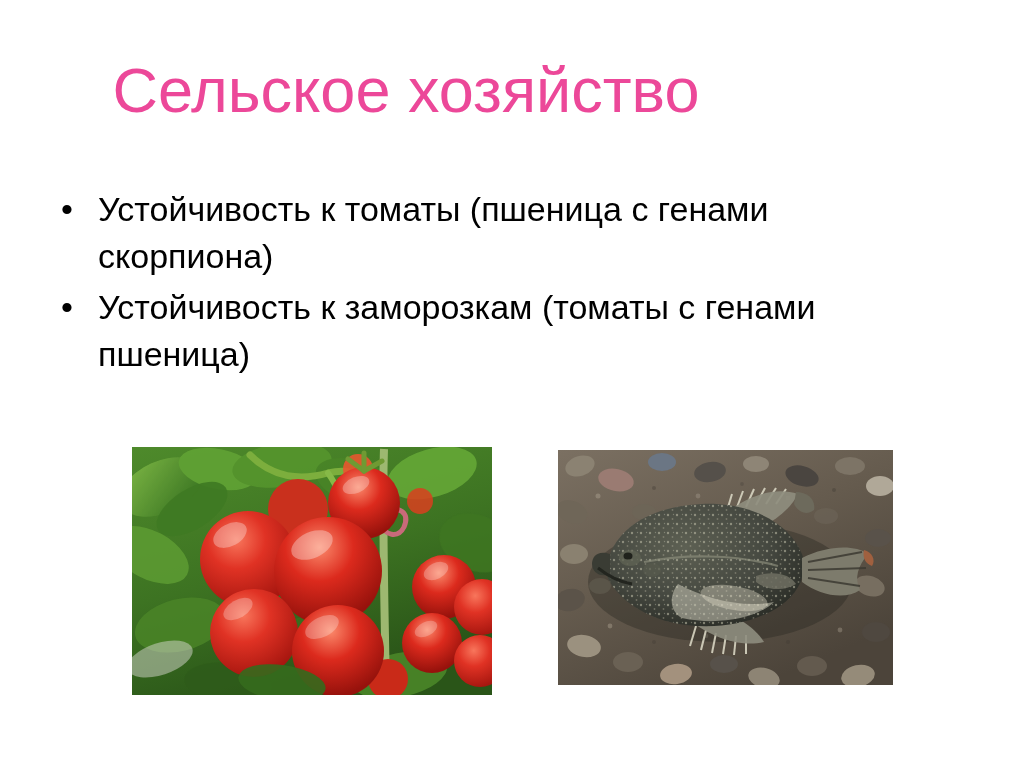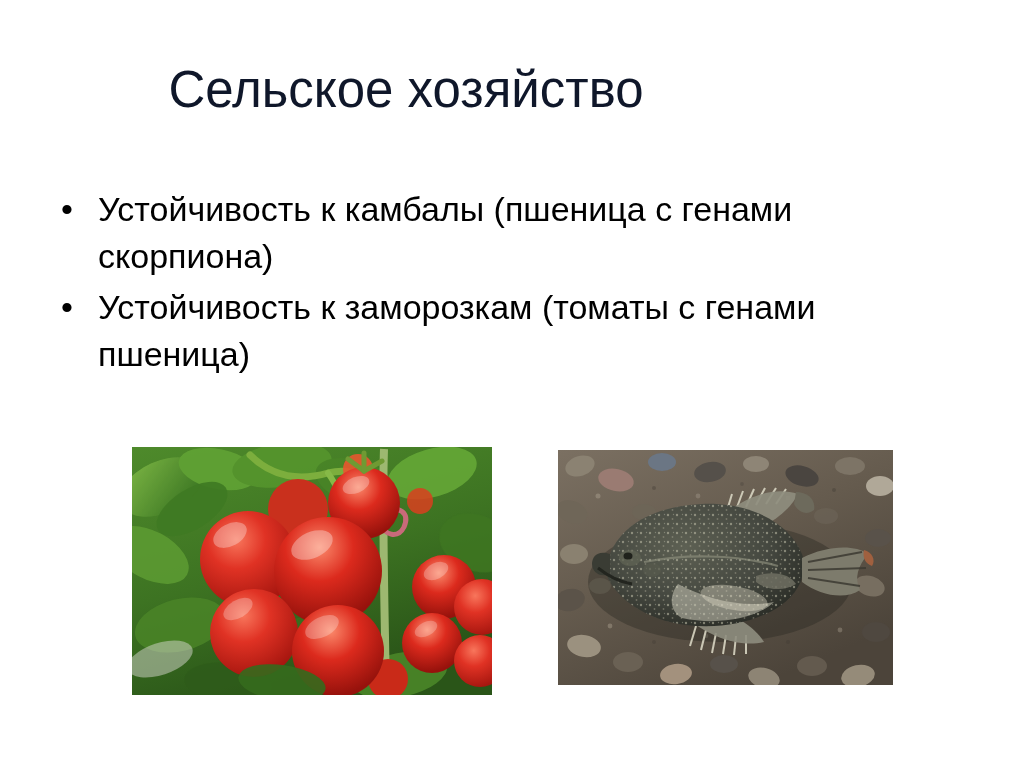--- a/index.html
+++ b/index.html
@@ -20,24 +20,24 @@
     background: #ffffff;
   }
 
   
   .slide-title {
     position: absolute;
     left: 0;
     top: 62px;
     width: 812px;
     text-align: center;
-    font-size: 51px;
+    font-size: 63px;
     line-height: 56px;
     font-weight: 400;
-    color: #0f172a;
+    color: #ec4899;
     letter-spacing: 0px;
     white-space: nowrap;
   }
 
   
   .bullet-list {
     position: absolute;
     left: 52px;
     top: 186px;
     width: 920px;
@@ -100,21 +100,21 @@
 <body>
 
 <div class="slide">
 
   <div class="slide-title">Сельское хозяйство</div>
 
   <div class="bullet-list">
 
     <div class="bullet-item">
       <span class="bullet-marker">•</span>
-      <span class="bullet-text">Устойчивость к камбалы (пшеница с генами скорпиона)</span>
+      <span class="bullet-text">Устойчивость к томаты (пшеница с генами скорпиона)</span>
     </div>
 
     <div class="bullet-item">
       <span class="bullet-marker">•</span>
       <span class="bullet-text">Устойчивость к заморозкам (томаты с генами пшеница)</span>
     </div>
 
   </div>
 
   <div class="figure-row">

